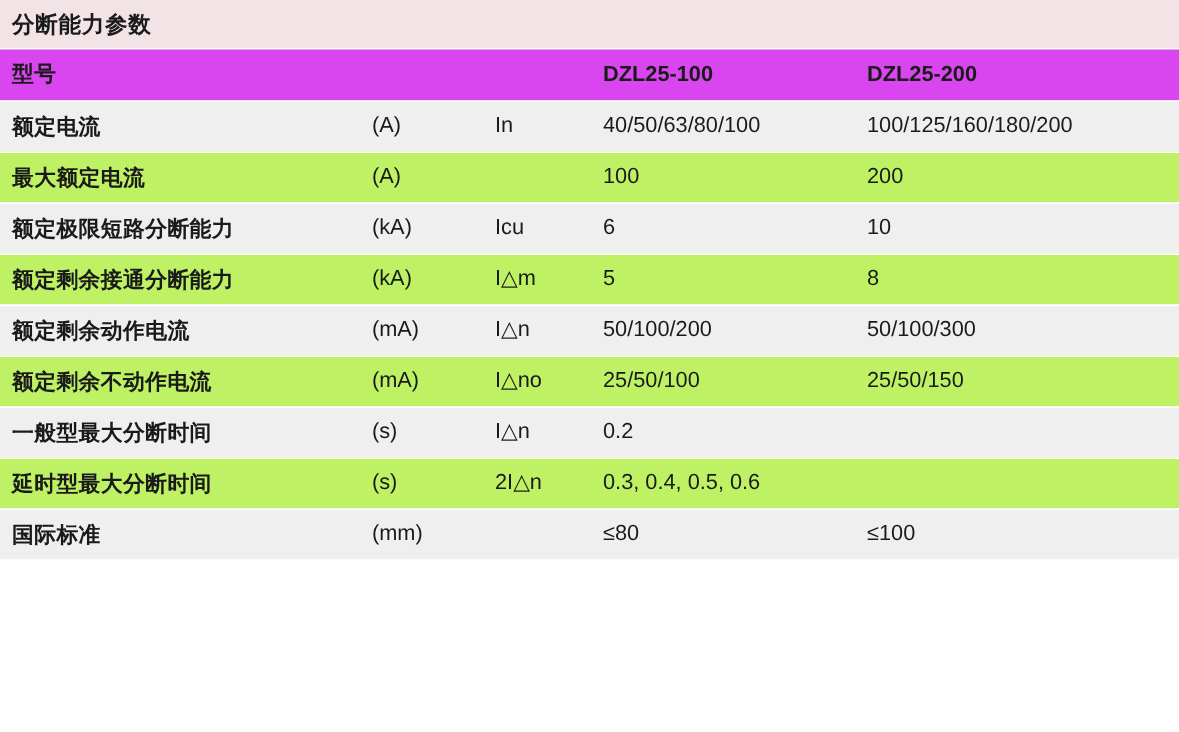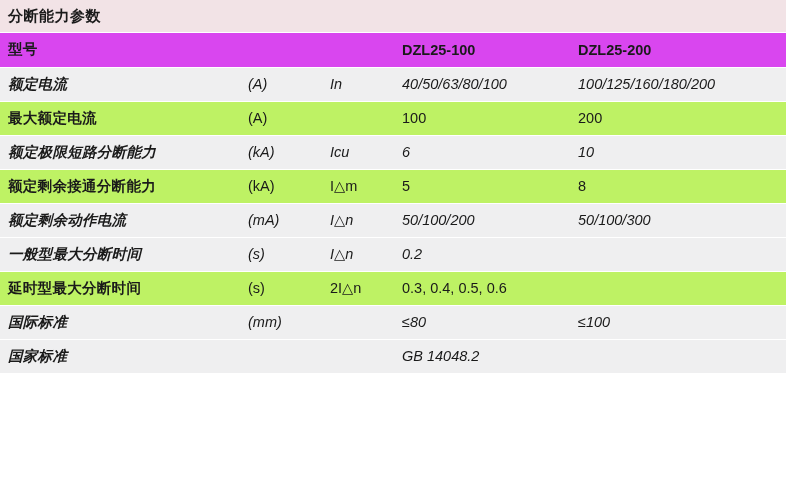--- a/index.html
+++ b/index.html
@@ -55,21 +55,21 @@
     vertical-align: middle;
     border-bottom: 1px solid #ffffff;
     box-sizing: border-box;
   }
   .row-head td {
     background: #d946ef;
     font-weight: bold;
     font-size: 15px;
     height: 32px;
   }
-  .row-a td { background: #efeff0; font-style: italic; }
+  .row-a td { background: #efeff0; }
   .row-b td { background: #bef264; }
 
   .label { font-weight: bold; letter-spacing: 0.3px; }
   .unit  { font-weight: normal; }
   .sym   { font-weight: normal; }
   .val   { font-weight: normal; }
   .bold  { font-weight: bold; }
 
   .tall { height: 40px; padding-left: 36px; }
 </style>
@@ -132,20 +132,27 @@
       </tr>
 
       <tr class="row-a">
         <td class="label">额定剩余动作电流</td>
         <td class="unit">(mA)</td>
         <td class="sym">I△n</td>
         <td class="val">50/100/200</td>
         <td class="val">50/100/300</td>
       </tr>
 
+      <tr class="row-b">
+        <td class="label">额定剩余不动作电流</td>
+        <td class="unit">(mA)</td>
+        <td class="sym">I△no</td>
+        <td class="val">25/50/100</td>
+        <td class="val">25/50/150</td>
+      </tr>
 
       <tr class="row-a">
         <td class="label">一般型最大分断时间</td>
         <td class="unit">(s)</td>
         <td class="sym">I△n</td>
         <td class="val">0.2</td>
         <td class="val"></td>
       </tr>
 
       <tr class="row-b tall">
@@ -158,24 +165,17 @@
 
       <tr class="row-a">
         <td class="label">国际标准</td>
         <td class="unit">(mm)</td>
         <td class="sym"></td>
         <td class="val">≤80</td>
         <td class="val">≤100</td>
       </tr>
 
 
-      <tr class="row-a">
-        <td class="label">国家标准</td>
-        <td class="unit"></td>
-        <td class="sym"></td>
-        <td class="val">GB 14048.2</td>
-        <td class="val"></td>
-      </tr>
 
     </tbody>
   </table>
 
 </div>
 
 </body></html>

